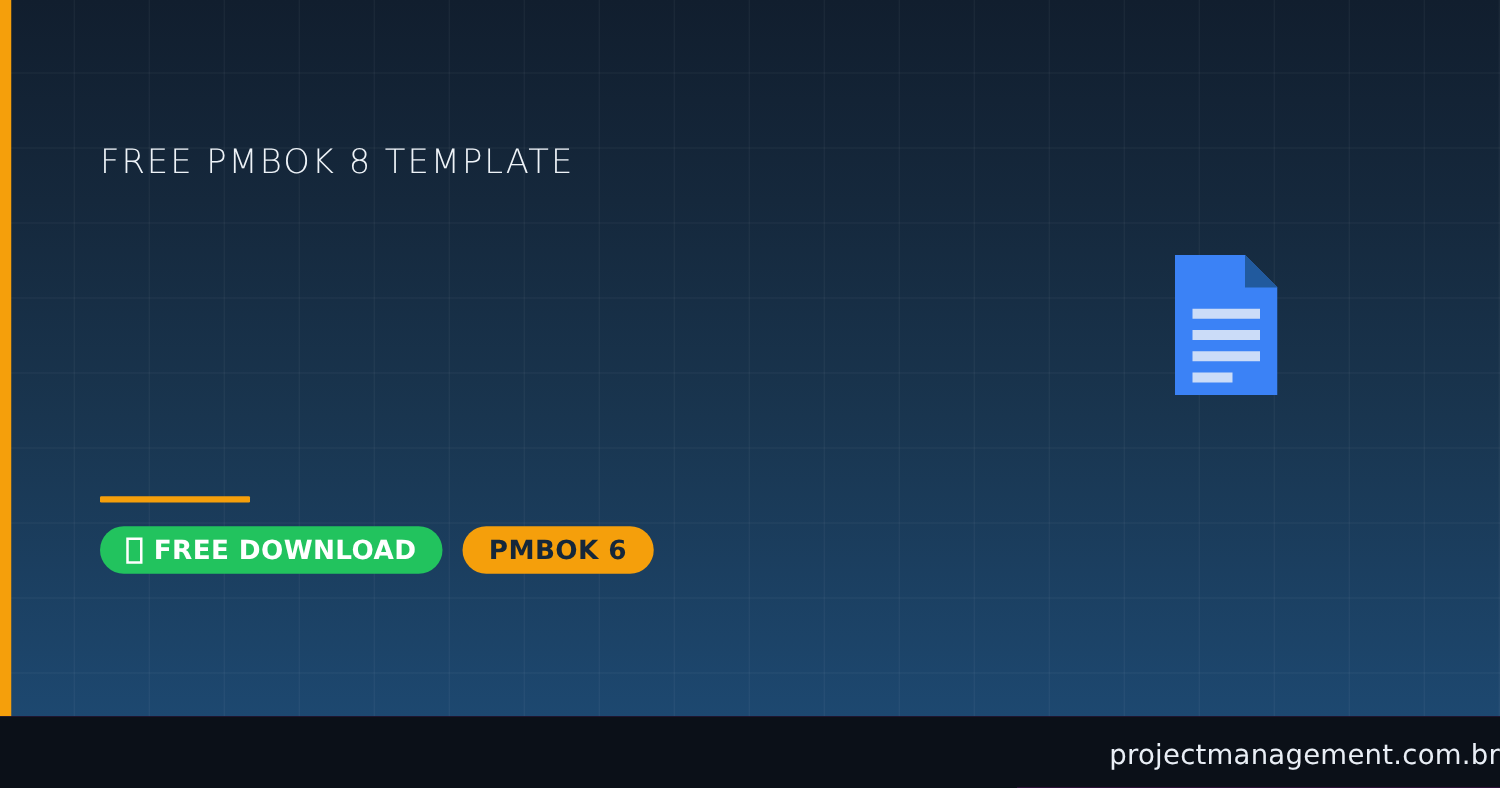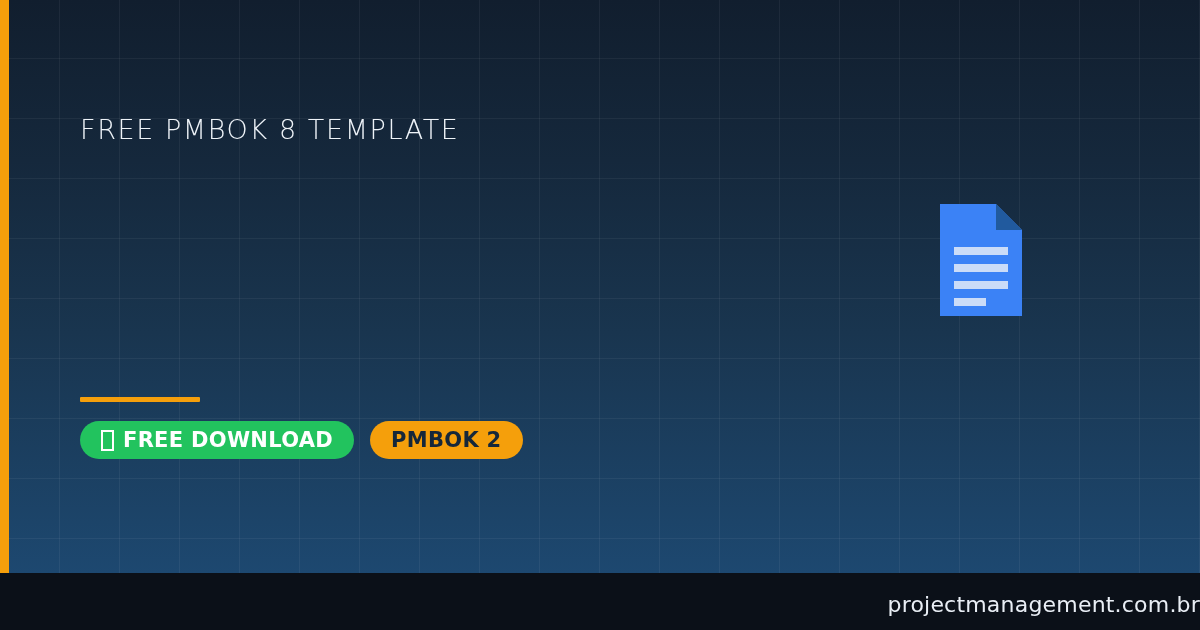--- a/index.html
+++ b/index.html
@@ -185,21 +185,21 @@
     <div class="divider"></div>
 
     <div class="badges">
 
       <div class="badge badge-download">
         <span class="tofu"></span>
         <span>FREE DOWNLOAD</span>
       </div>
 
       <div class="badge badge-version">
-        <span>PMBOK 2</span>
+        <span>PMBOK 6</span>
       </div>
 
     </div>
   </div>
 
   <svg class="doc-icon" viewBox="0 0 82 112">
     <path d="M0 0 H56 L82 26 V112 H0 Z" fill="#3b82f6"></path>
     <path d="M56 0 L82 26 H56 Z" fill="#215a9e"></path>
     <rect x="14" y="43" width="54" height="8" fill="#cbdcf8"></rect>
     <rect x="14" y="60" width="54" height="8" fill="#cbdcf8"></rect>

